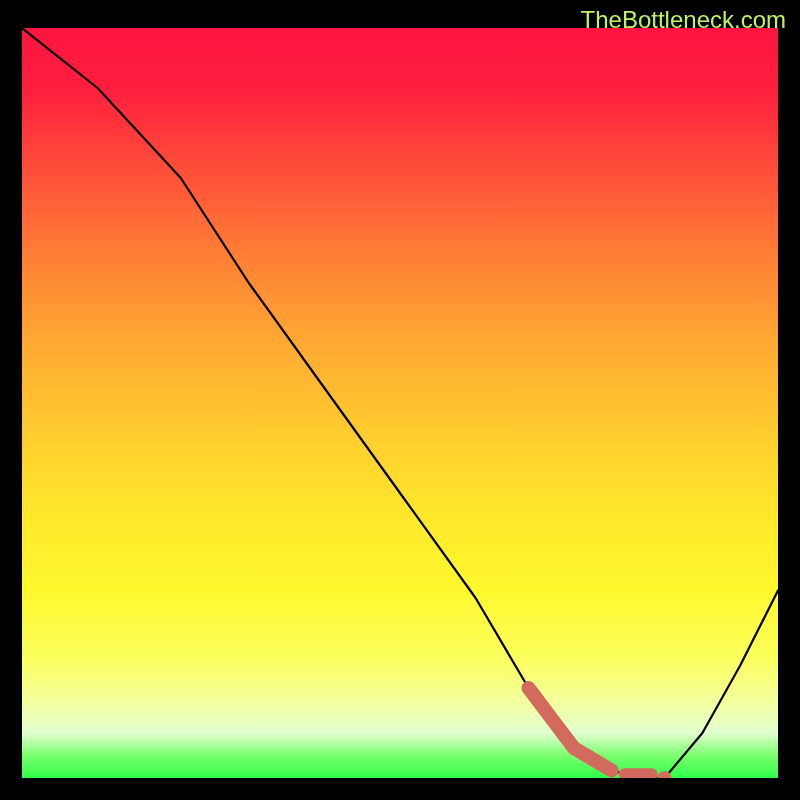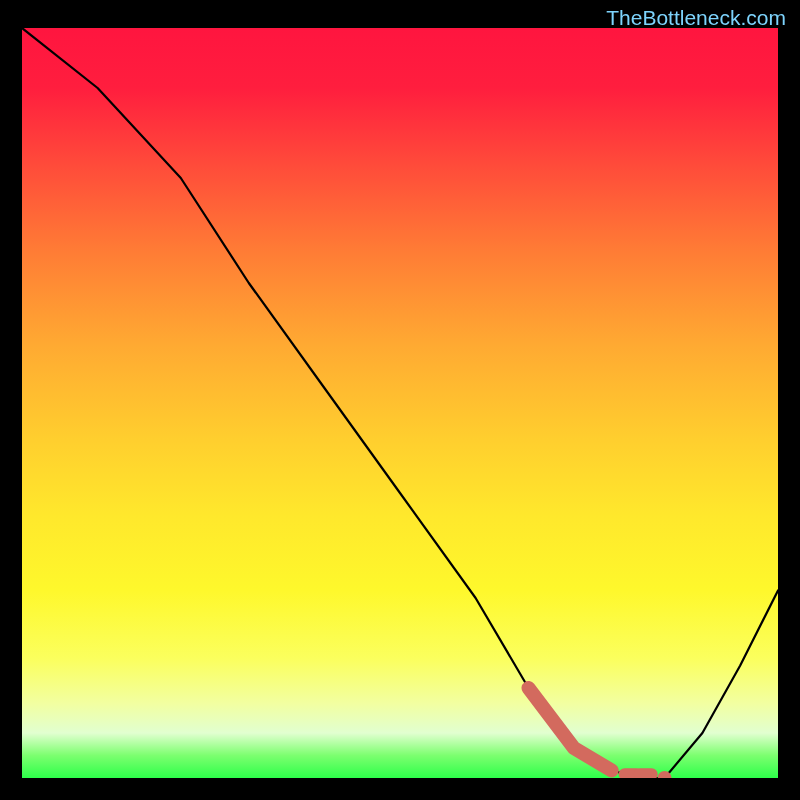--- a/index.html
+++ b/index.html
@@ -8,22 +8,22 @@
     height: 800px;
     background: #000;
     position: relative;
     font-family: Arial, Helvetica, sans-serif;
     overflow: hidden;
   }
   .watermark {
     position: absolute;
     top: 6px;
     right: 14px;
-    color: #7dd3fc;
-    font-size: 21px;
+    color: #bef264;
+    font-size: 24px;
     z-index: 10;
   }
   .plot {
     position: absolute;
     left: 22px;
     top: 28px;
     width: 756px;
     height: 750px;
   }
   .gradient-bg {

